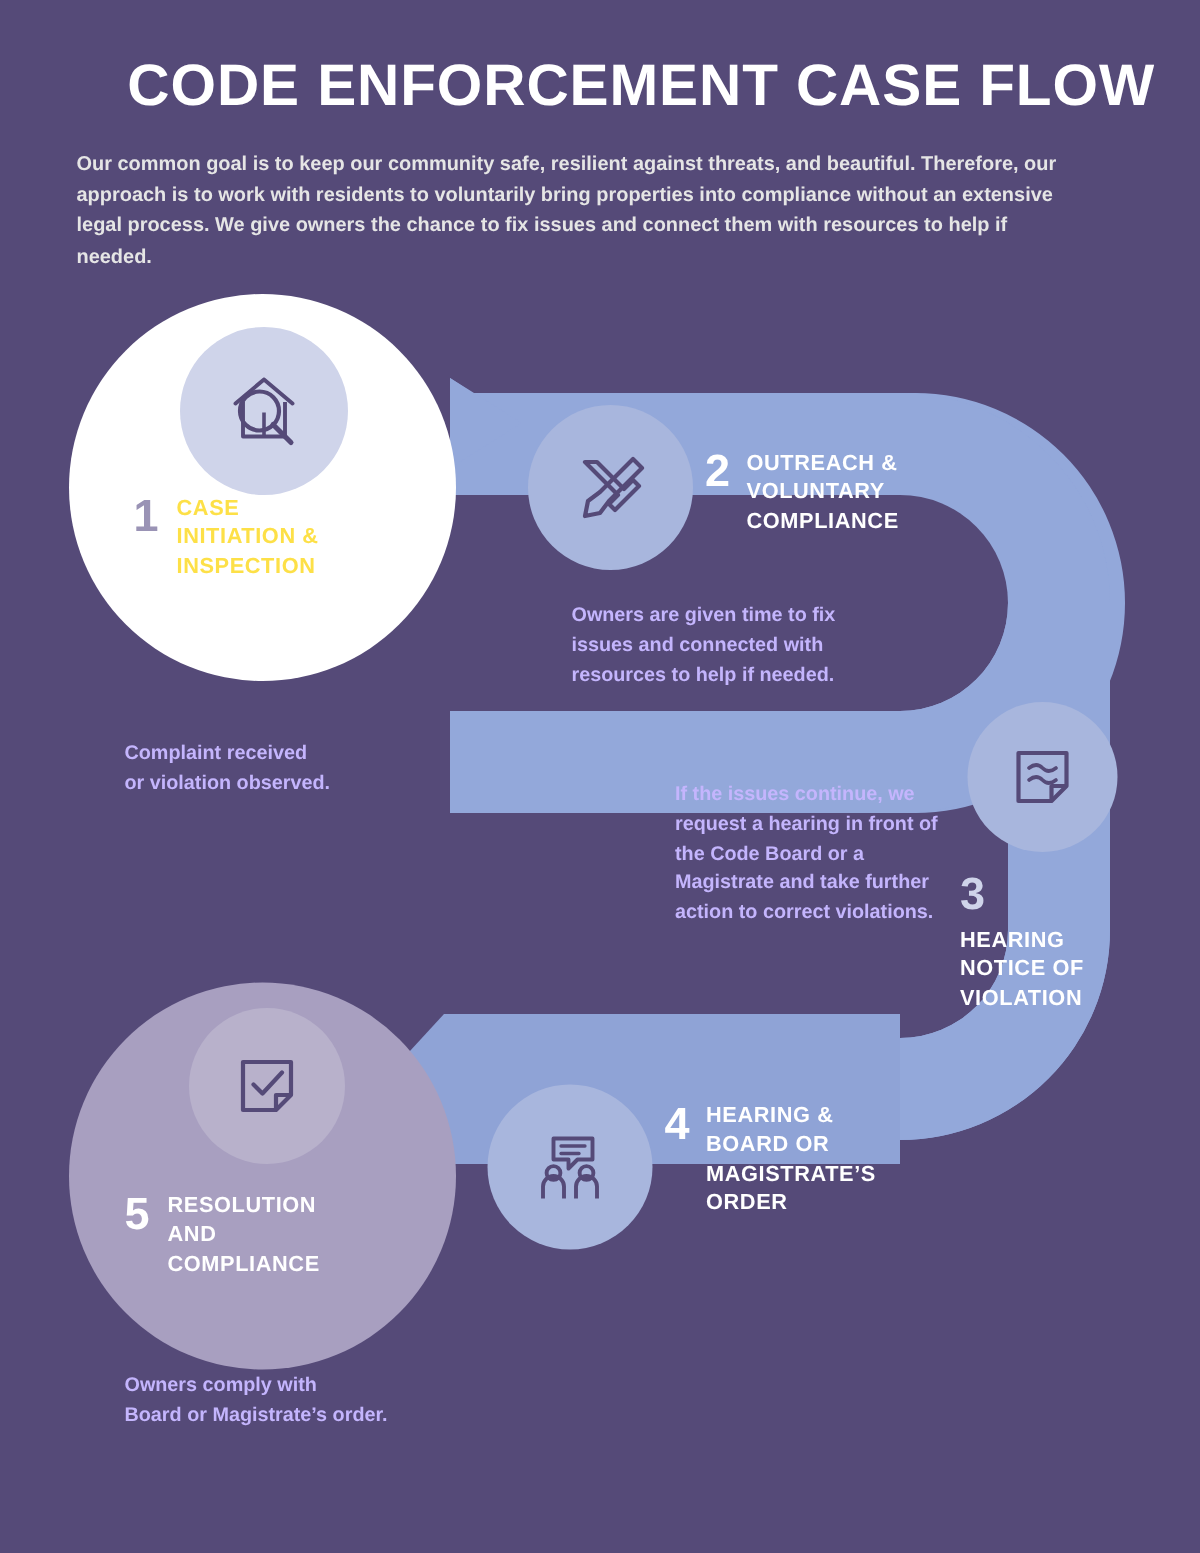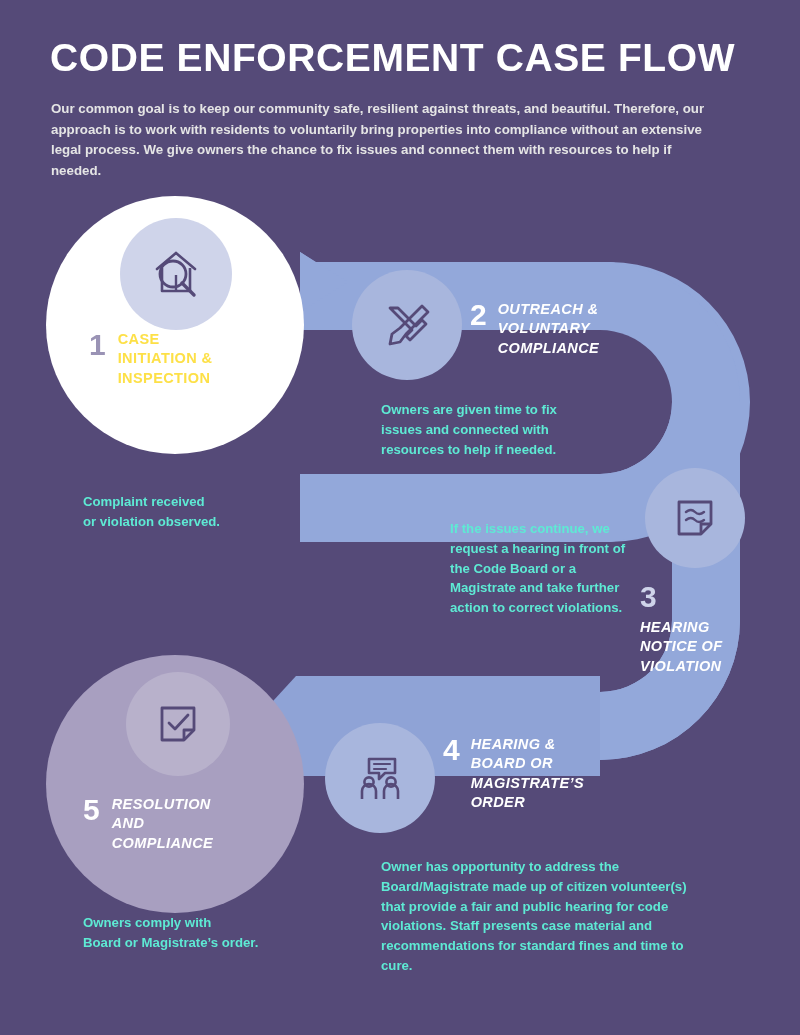--- a/index.html
+++ b/index.html
@@ -24,20 +24,21 @@
   .title {
     position: absolute;
     left: 50px;
     top: 38px;
     width: 720px;
     color: #ffffff;
     font-size: 39px;
     font-weight: bold;
     letter-spacing: 0.6px;
     line-height: 1.05;
+    text-align: right;
   }
   .intro {
     position: absolute;
     left: 51px;
     top: 99px;
     width: 660px;
     color: #e5e5e5;
     font-size: 13.3px;
     font-weight: bold;
     line-height: 1.55;
@@ -79,28 +80,28 @@
     font-weight: bold;
     line-height: 1;
   }
   .step-label {
     font-size: 14.5px;
     font-weight: bold;
     line-height: 1.33;
     letter-spacing: 0.4px;
   }
   .lbl-dark   { color: #fde047; }
-  .lbl-white  { color: #ffffff; font-style: italic; }
+  .lbl-white  { color: #ffffff; }
   .num-gray   { color: #9a93b5; }
   .num-white  { color: #ffffff; }
   .num-light  { color: #cfd4ea; }
 
   .caption {
     position: absolute;
-    color: #5eead4;
+    color: #c4b5fd;
     font-size: 13.2px;
     font-weight: bold;
     line-height: 1.5;
   }
 
   
   #step1-circle { left: 46px;  top: 196px;  width: 258px; height: 258px; }
   #step1-icon   { left: 120px; top: 218px;  width: 112px; height: 112px; }
   #step1-text   { position:absolute; left: 89px; top: 330px; width: 190px; display:flex; align-items:flex-start; gap:12px;}
   #step1-caption{ left: 83px;  top: 462px;  width: 240px; margin-top: 30px; }
@@ -238,21 +239,20 @@
       <path d="M35 52 L35 44 a7 7 0 0 1 14 0 L49 52" fill="none" stroke="#554a78" stroke-width="2.6" stroke-linejoin="round"></path>
     </svg>
   </div>
   <div id="step4-text">
     <span class="step-num num-white">4</span>
     <span class="step-label lbl-white" style="white-space:pre-line">HEARING &amp;
 BOARD OR
 MAGISTRATE’S
 ORDER</span>
   </div>
-  <div class="caption" id="step4-caption">Owner has opportunity to address the Board/Magistrate made up of citizen volunteer(s) that provide a fair and public hearing for code violations. Staff presents case material and recommendations for standard fines and time to cure.</div>
 
   <div class="node node-lav" id="step5-circle"></div>
   <div class="icon-circle ic-lav" id="step5-icon">
     <svg class="svg-icon" width="56" height="56" viewBox="0 0 56 56" aria-hidden="true">
       <path d="M12 12 L44 12 L44 34 L34 44 L12 44 Z" fill="none" stroke="#554a78" stroke-width="2.8" stroke-linejoin="round"></path>
       <path d="M34 44 L34 34 L44 34" fill="none" stroke="#554a78" stroke-width="2.8" stroke-linejoin="round"></path>
       <path d="M19 27 L25 33 L38 19" fill="none" stroke="#554a78" stroke-width="2.8" stroke-linecap="round" stroke-linejoin="round"></path>
     </svg>
   </div>
   <div id="step5-text">

